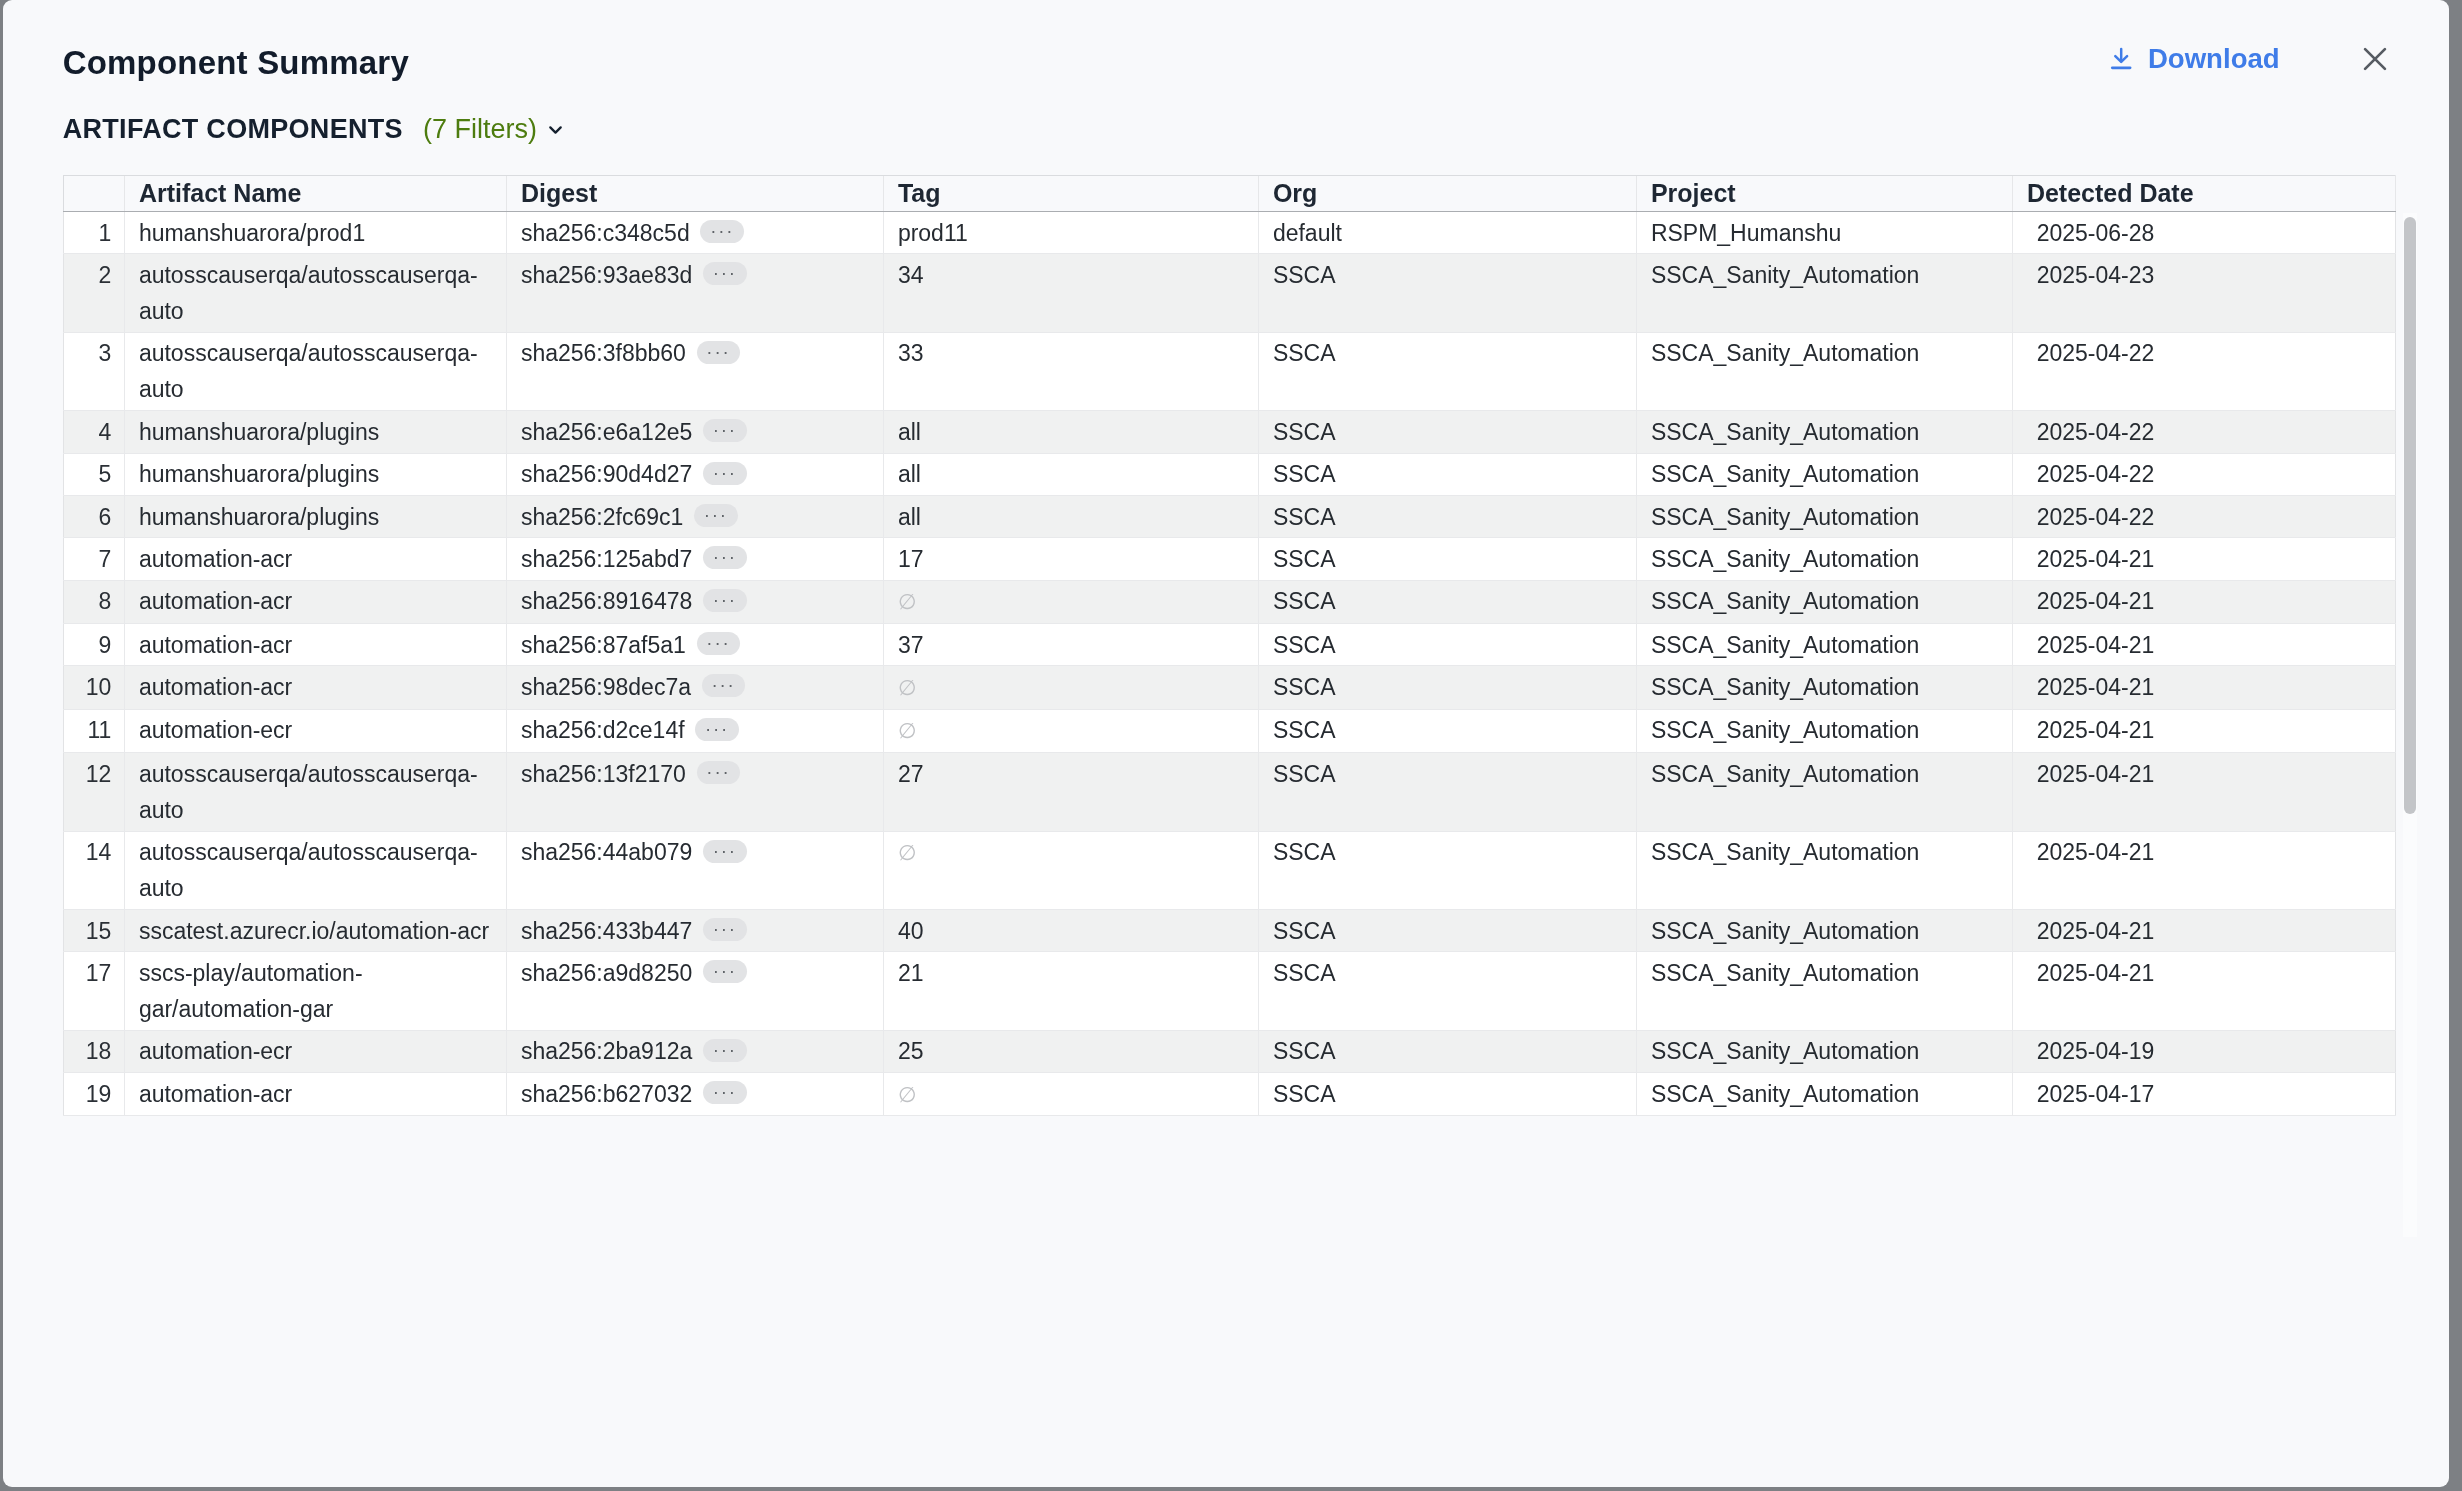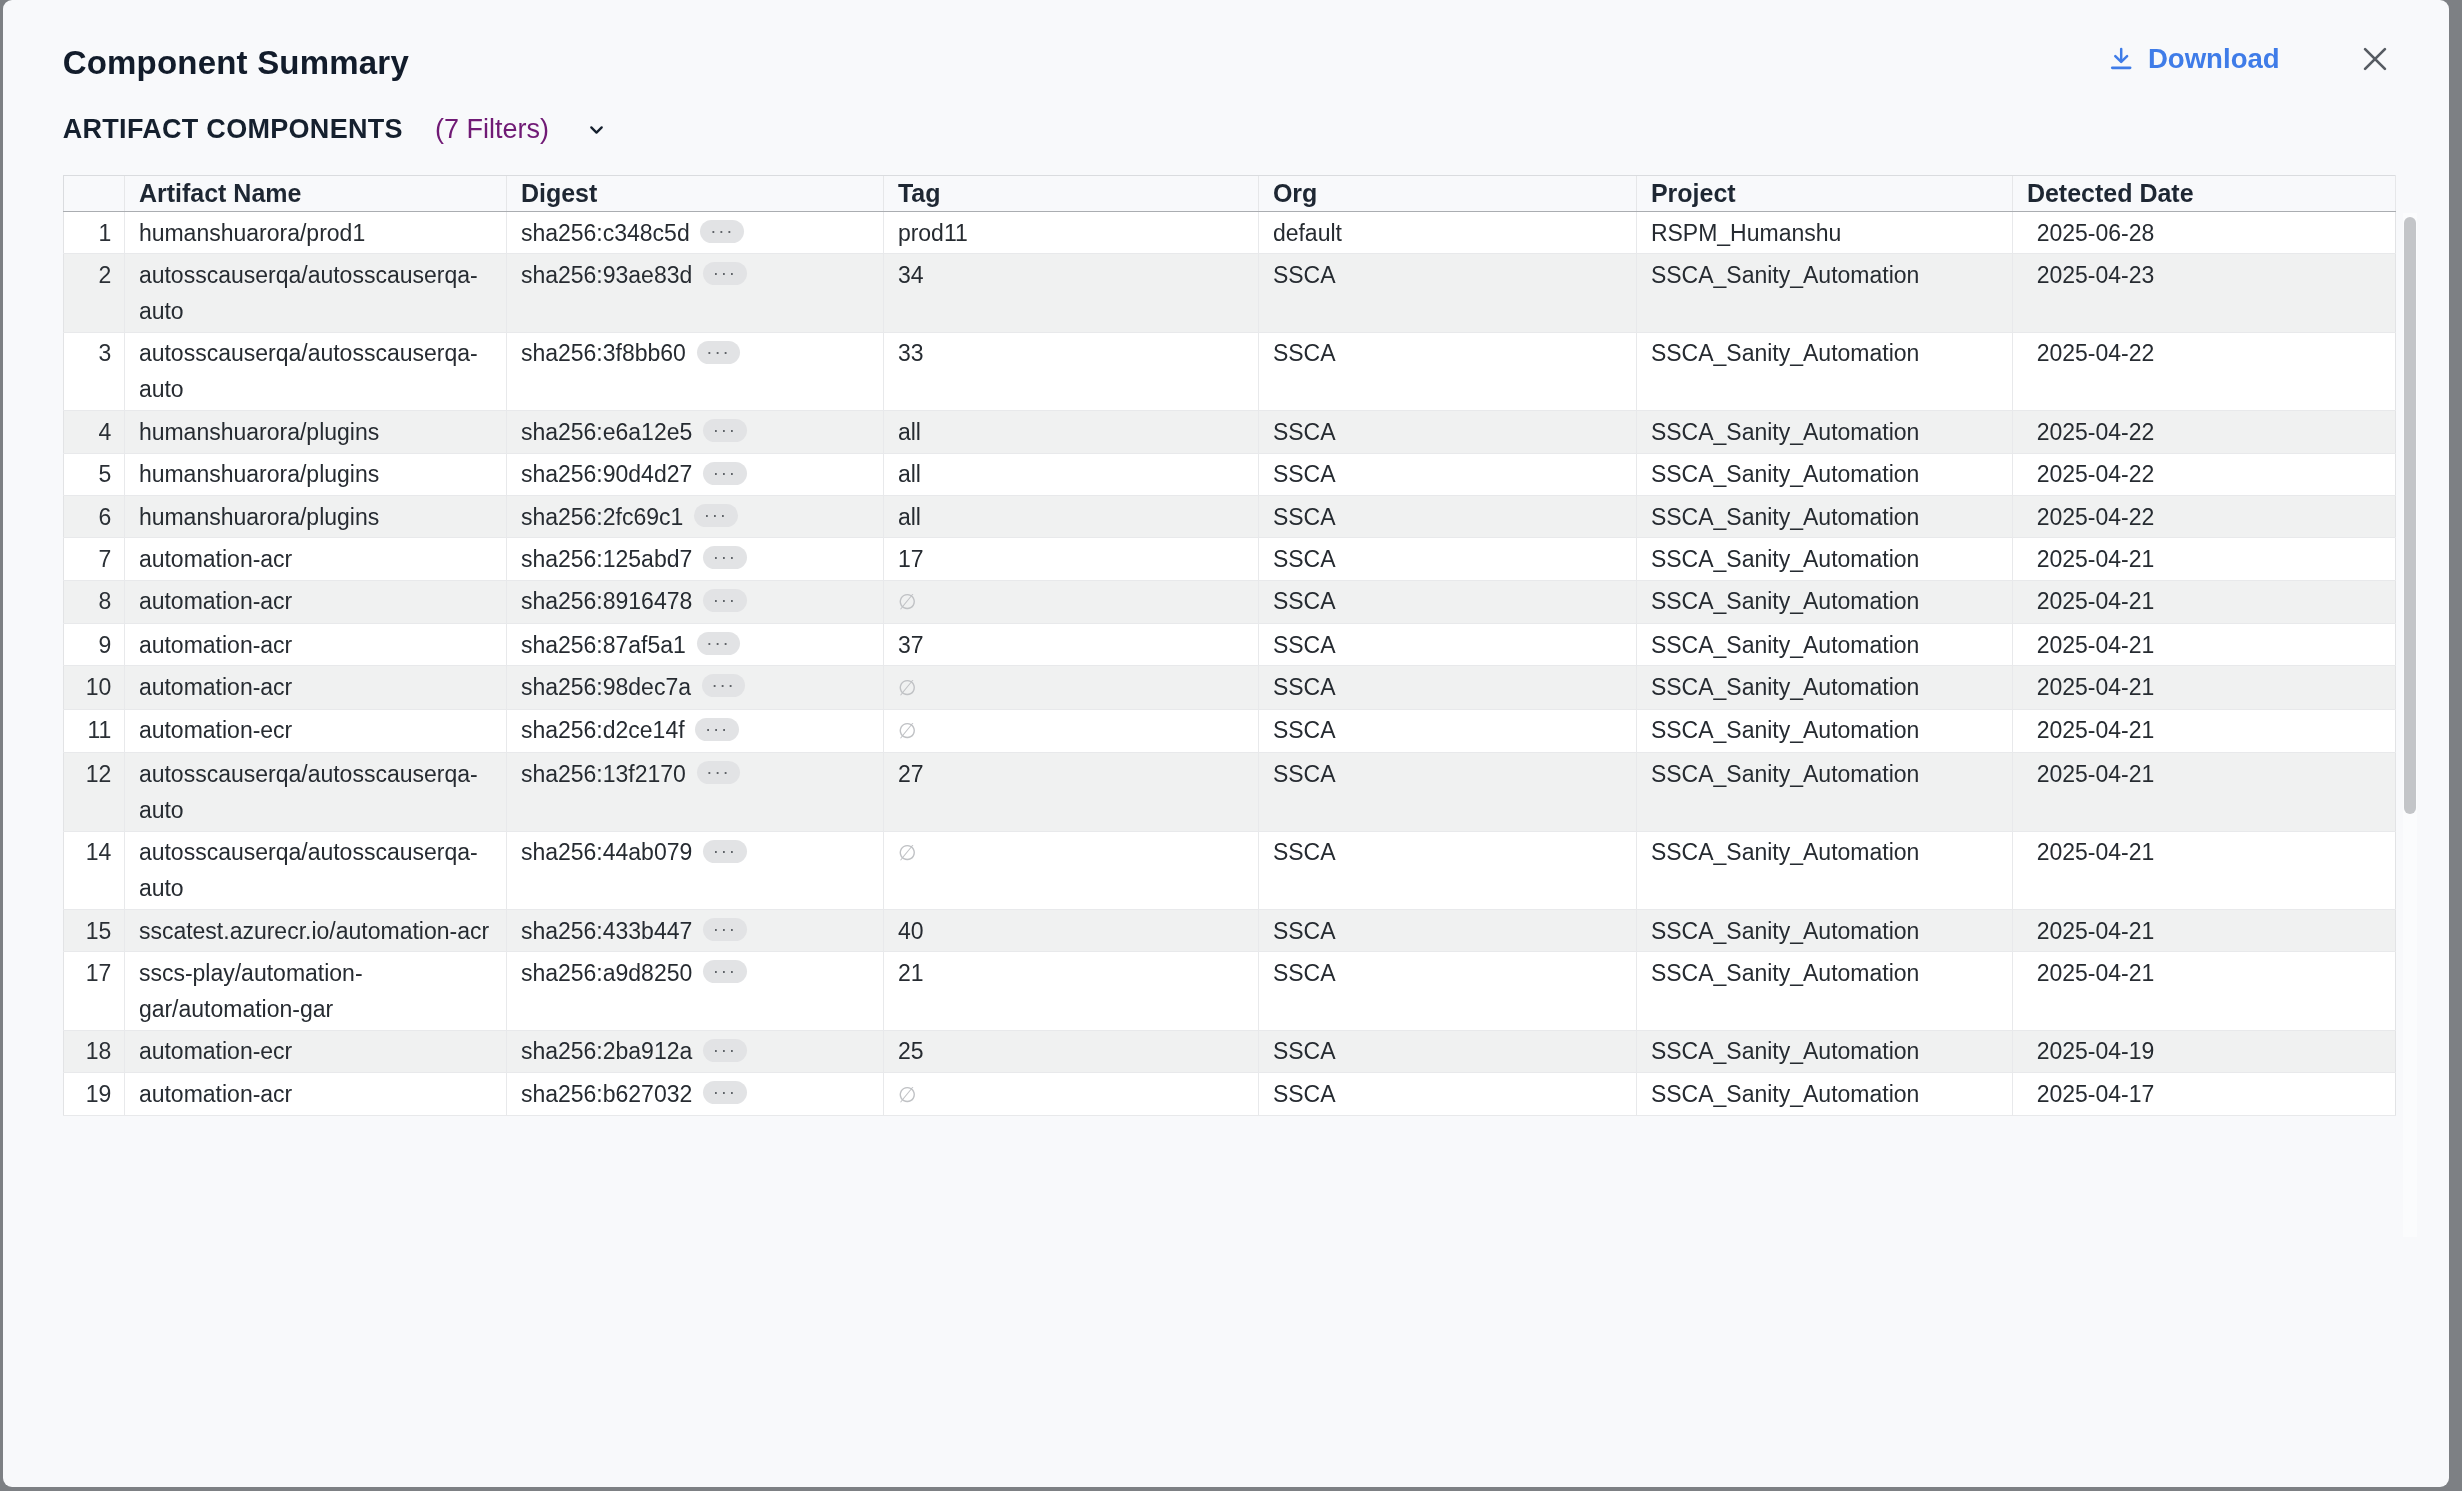--- a/index.html
+++ b/index.html
@@ -38,34 +38,34 @@
     text-align: right;
   }
   .download-label {
     font-size: 27.6px;
     color: #3f7ce8;
     font-weight: bold;
   }
   .close-btn { background: none; border: none; cursor: pointer; line-height: 0; }
   
   .section-row {
-    display: flex; align-items: center; gap: 30px;
+    display: flex; align-items: center; gap: 1px;
     padding: 0 0 0 60px;
     margin-top: 32px;
   }
   .section-title {
     font-size: 27px;
     font-weight: bold;
     color: #15202e;
     letter-spacing: 0.3px;
   }
   .section-filters {
     font-size: 27px;
-    color: #701a75;
-    margin-left: 2px;
+    color: #4d7c0f;
+    margin-left: 19px;
   }
   .section-chevron { margin-left: 5.3px; line-height: 0; cursor: pointer; }
   
   .table-zone {
     position: relative;
     margin: 30px 0 0 60px;
     width: 2354px;
   }
   table {
     border-collapse: collapse;

